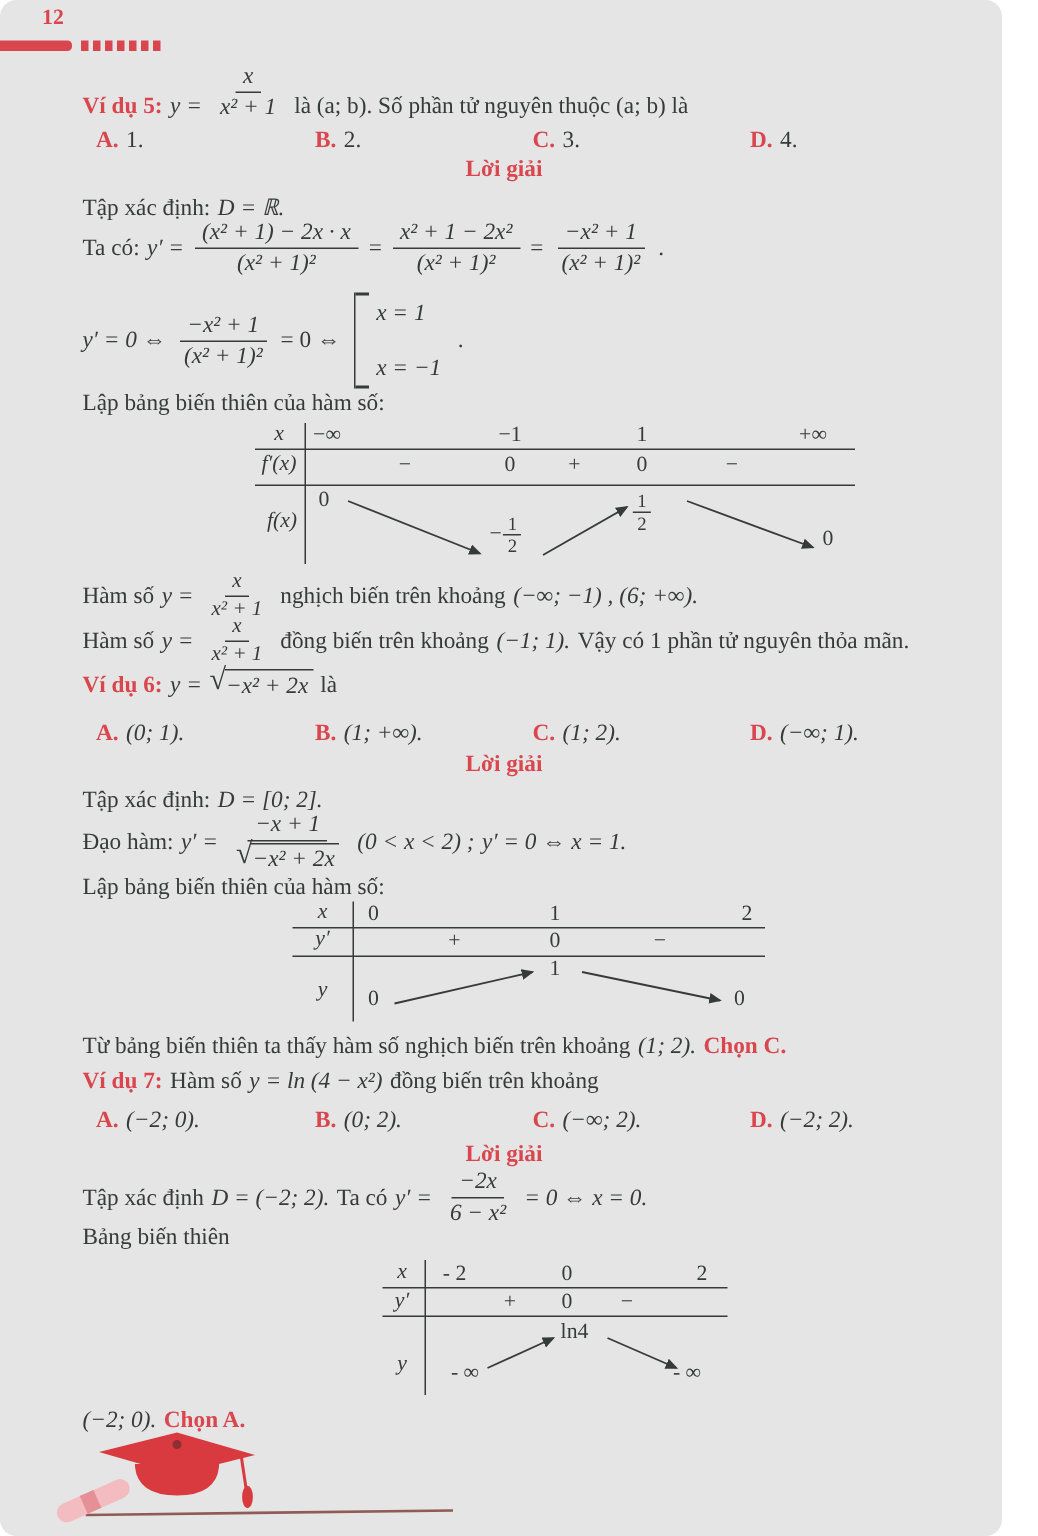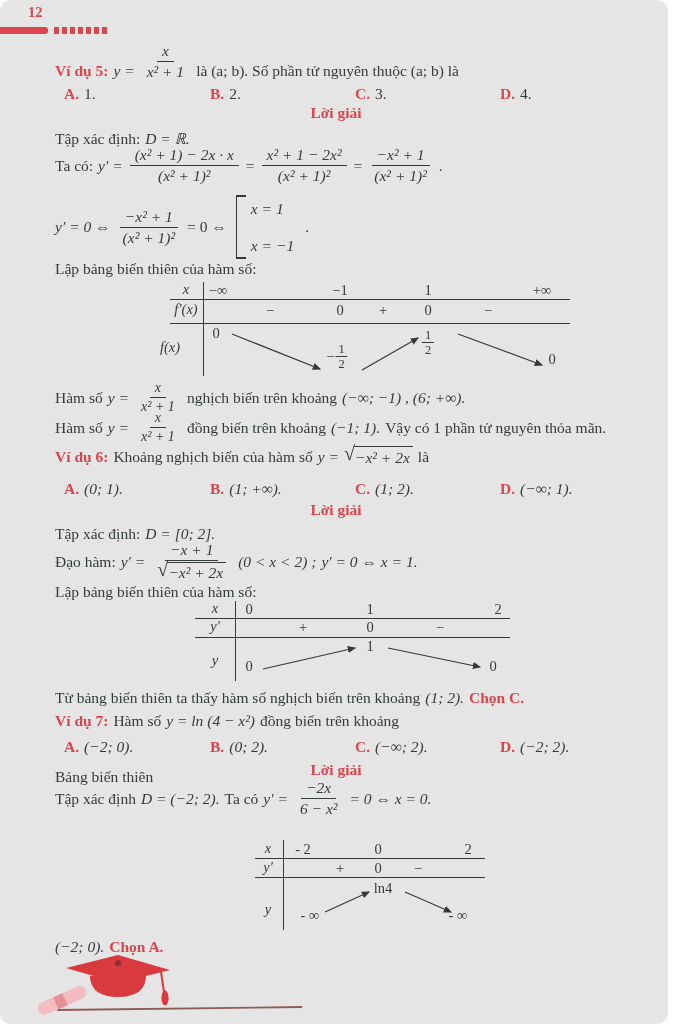--- a/index.html
+++ b/index.html
@@ -137,21 +137,21 @@
   <div class="line" style="left:55px;top:259px;">
     <span>Lập bảng biến thiên của hàm số:</span>
   </div>
 
   <div class="vtable" style="left:170px;top:282px;width:400px;height:94px;">
     <div class="vline" style="left:33px;top:0;height:94px;"></div>
     <div class="hline" style="left:0;top:17px;width:400px;"></div>
     <div class="hline" style="left:0;top:41px;width:400px;"></div>
     <div class="tcell lab" style="left:16px;top:0;">x</div>
     <div class="tcell lab" style="left:16px;top:20px;">f′(x)</div>
-    <div class="tcell lab" style="left:0;top:58px;">f(x)</div>
+    <div class="tcell lab" style="left:18px;top:58px;">f(x)</div>
     <div class="tcell" style="left:48px;top:1px;">−∞</div>
     <div class="tcell" style="left:170px;top:1px;">−1</div>
     <div class="tcell" style="left:258px;top:1px;">1</div>
     <div class="tcell" style="left:372px;top:1px;">+∞</div>
     <div class="tcell" style="left:100px;top:21px;">−</div>
     <div class="tcell" style="left:170px;top:21px;">0</div>
     <div class="tcell" style="left:213px;top:21px;">+</div>
     <div class="tcell" style="left:258px;top:21px;">0</div>
     <div class="tcell" style="left:318px;top:21px;">−</div>
     <div class="tcell" style="left:46px;top:44px;">0</div>
@@ -199,21 +199,20 @@
       <span>x</span>
         <span>x² + 1</span>
     </span>
     <span>đồng biến trên khoảng</span>
     <span class="mi">(−1; 1).</span>
     <span>Vậy có 1 phần tử nguyên thỏa mãn.</span>
   </div>
 
   <div class="line" style="left:55px;top:446px;">
     <span class="red b">Ví dụ 6:</span>
-    <span>Khoảng nghịch biến của hàm số</span>
     <span class="mi">y =</span>
     <span class="sqrt">
       <span class="sign">√</span>
       <span class="bod">−x² + 2x</span>
     </span>
     <span>là</span>
   </div>
 
   <div class="line" style="left:64px;top:479px;">
     <span class="red b">A.</span>
@@ -327,21 +326,21 @@
     <span class="mi">D = (−2; 2).</span>
     <span>Ta có</span>
     <span class="mi">y′ =</span>
     <span class="frac">
       <span>−2x</span>
         <span>6 − x²</span>
     </span>
     <span class="mi">= 0 ⇔ x = 0.</span>
   </div>
 
-  <div class="line" style="left:55px;top:767px;">
+  <div class="line" style="left:55px;top:815px;">
     <span>Bảng biến thiên</span>
   </div>
 
   <div class="vtable" style="left:255px;top:840px;width:230px;height:90px;">
     <div class="vline" style="left:28px;top:0;height:90px;"></div>
     <div class="hline" style="left:0;top:18px;width:230px;"></div>
     <div class="hline" style="left:0;top:37px;width:230px;"></div>
     <div class="tcell lab" style="left:13px;top:1px;">x</div>
     <div class="tcell lab" style="left:13px;top:20px;">y′</div>
     <div class="tcell lab" style="left:13px;top:62px;">y</div>

